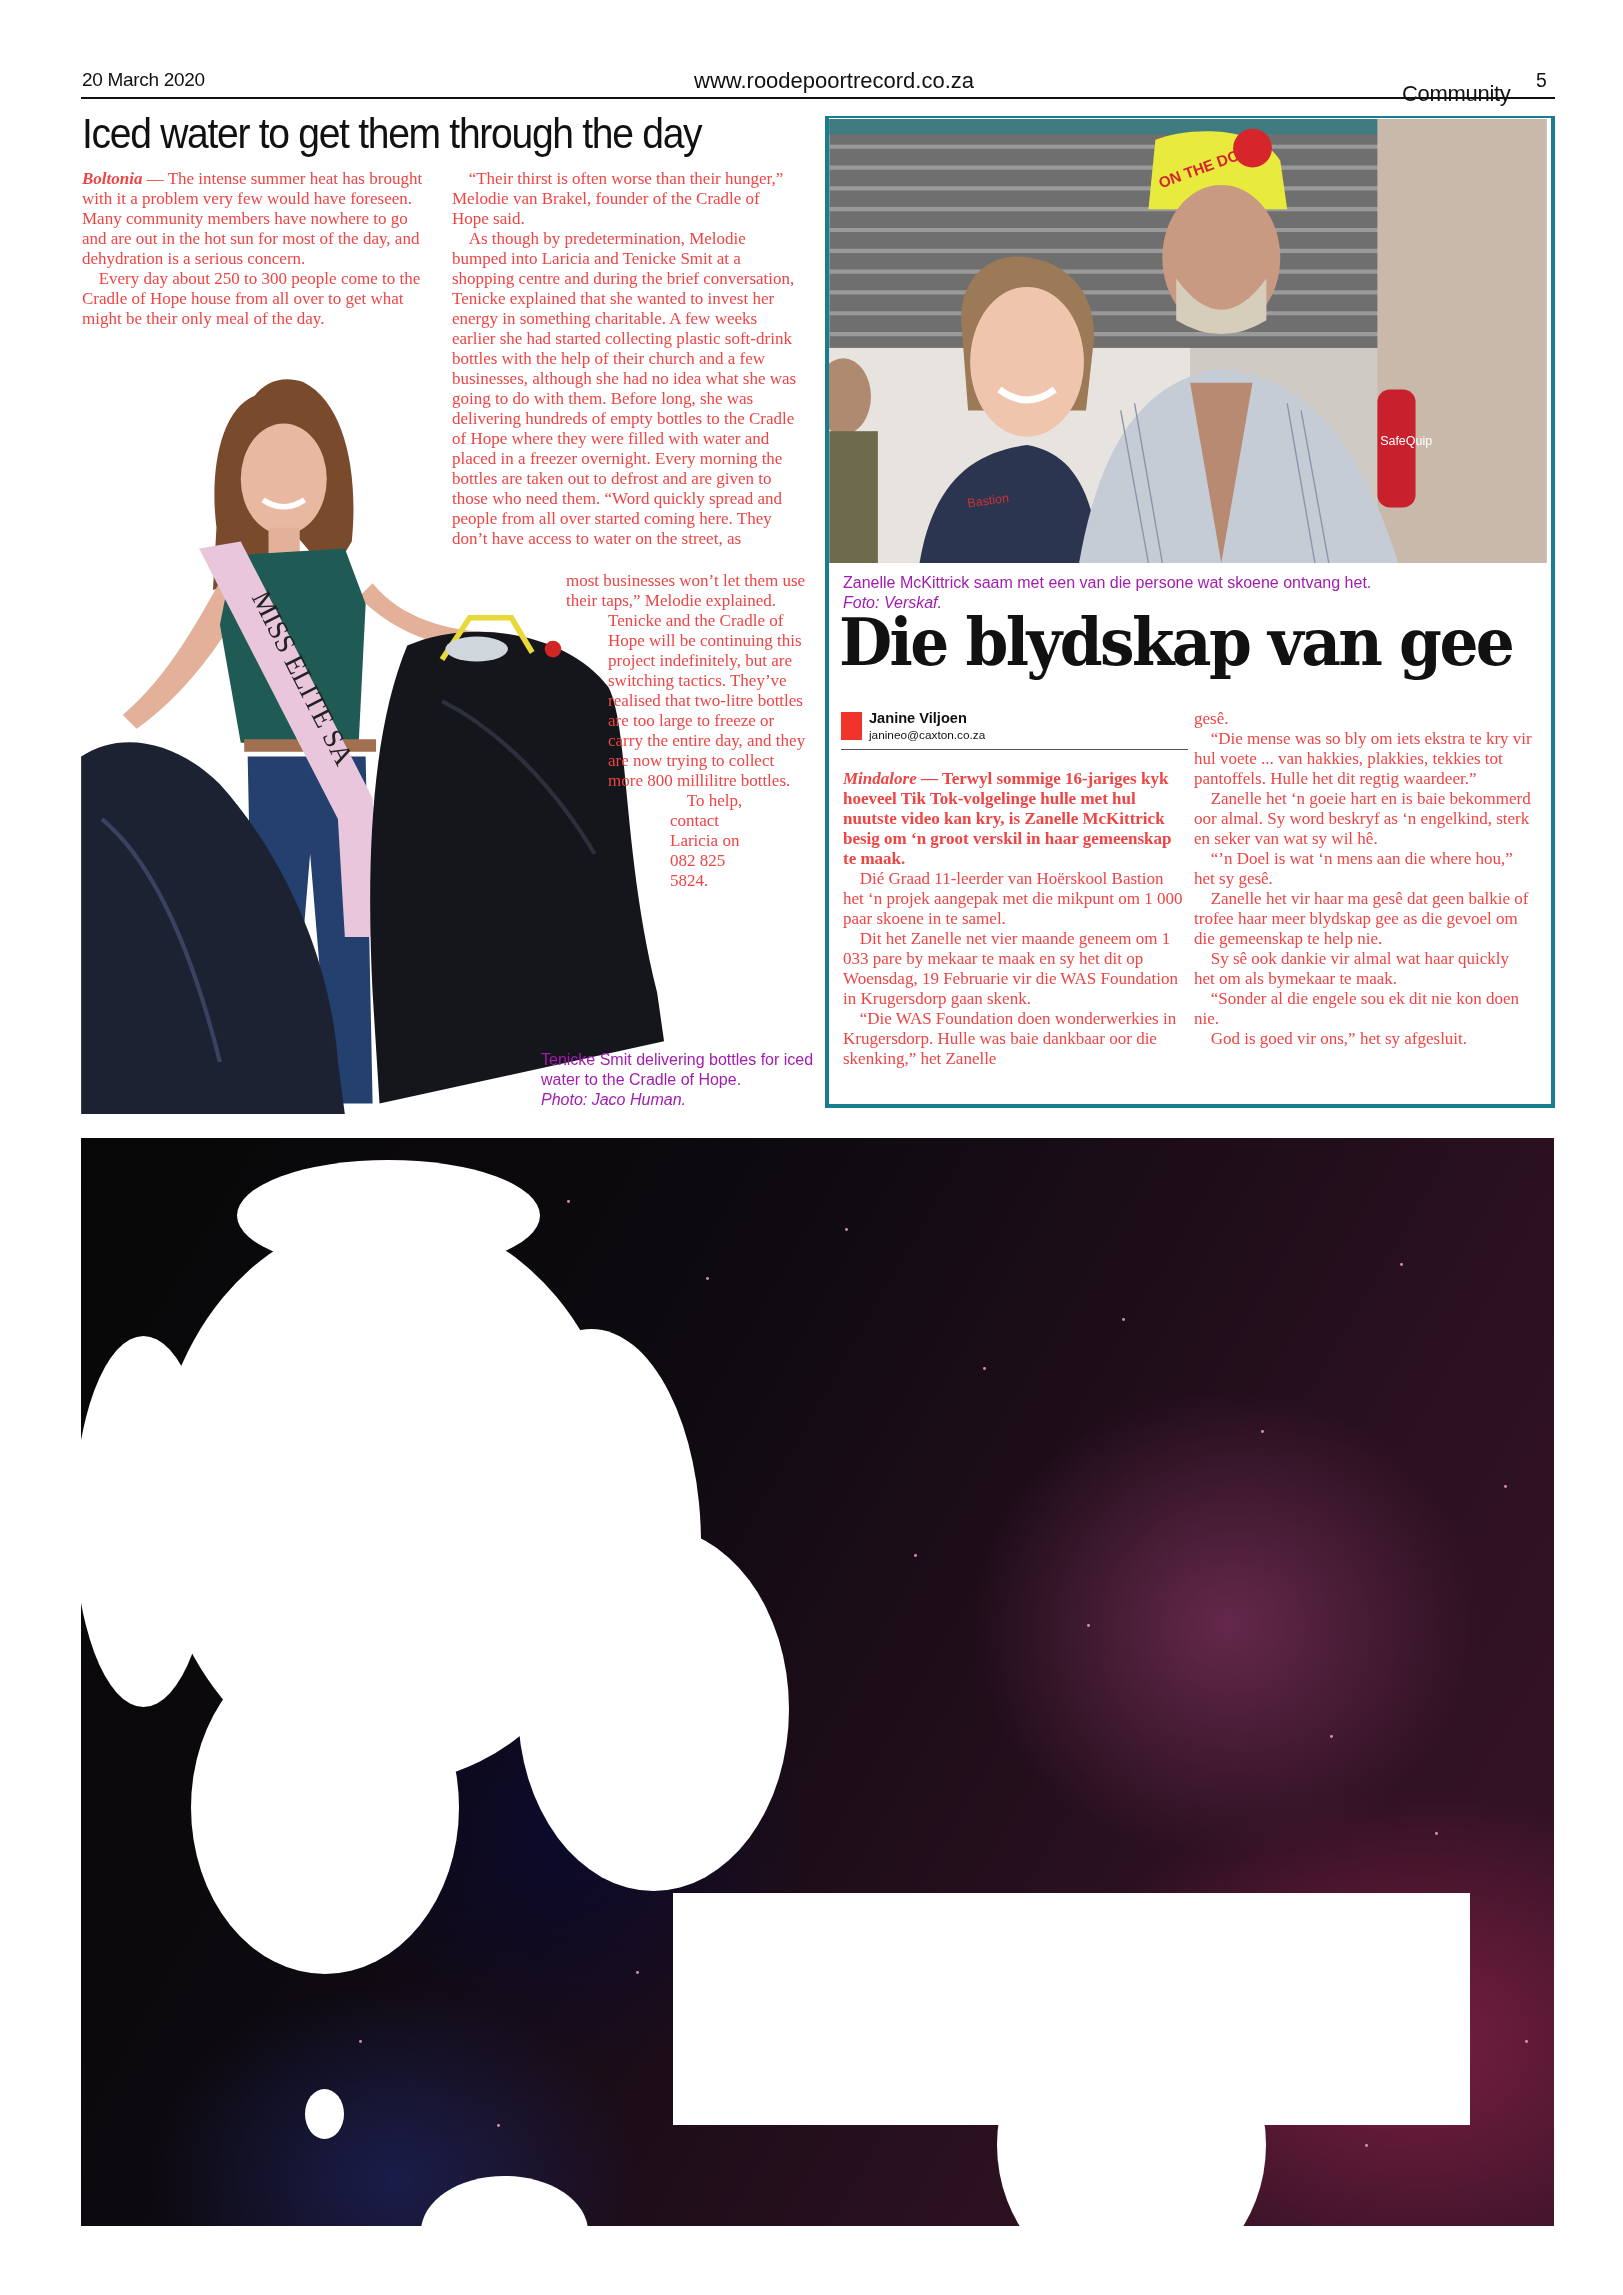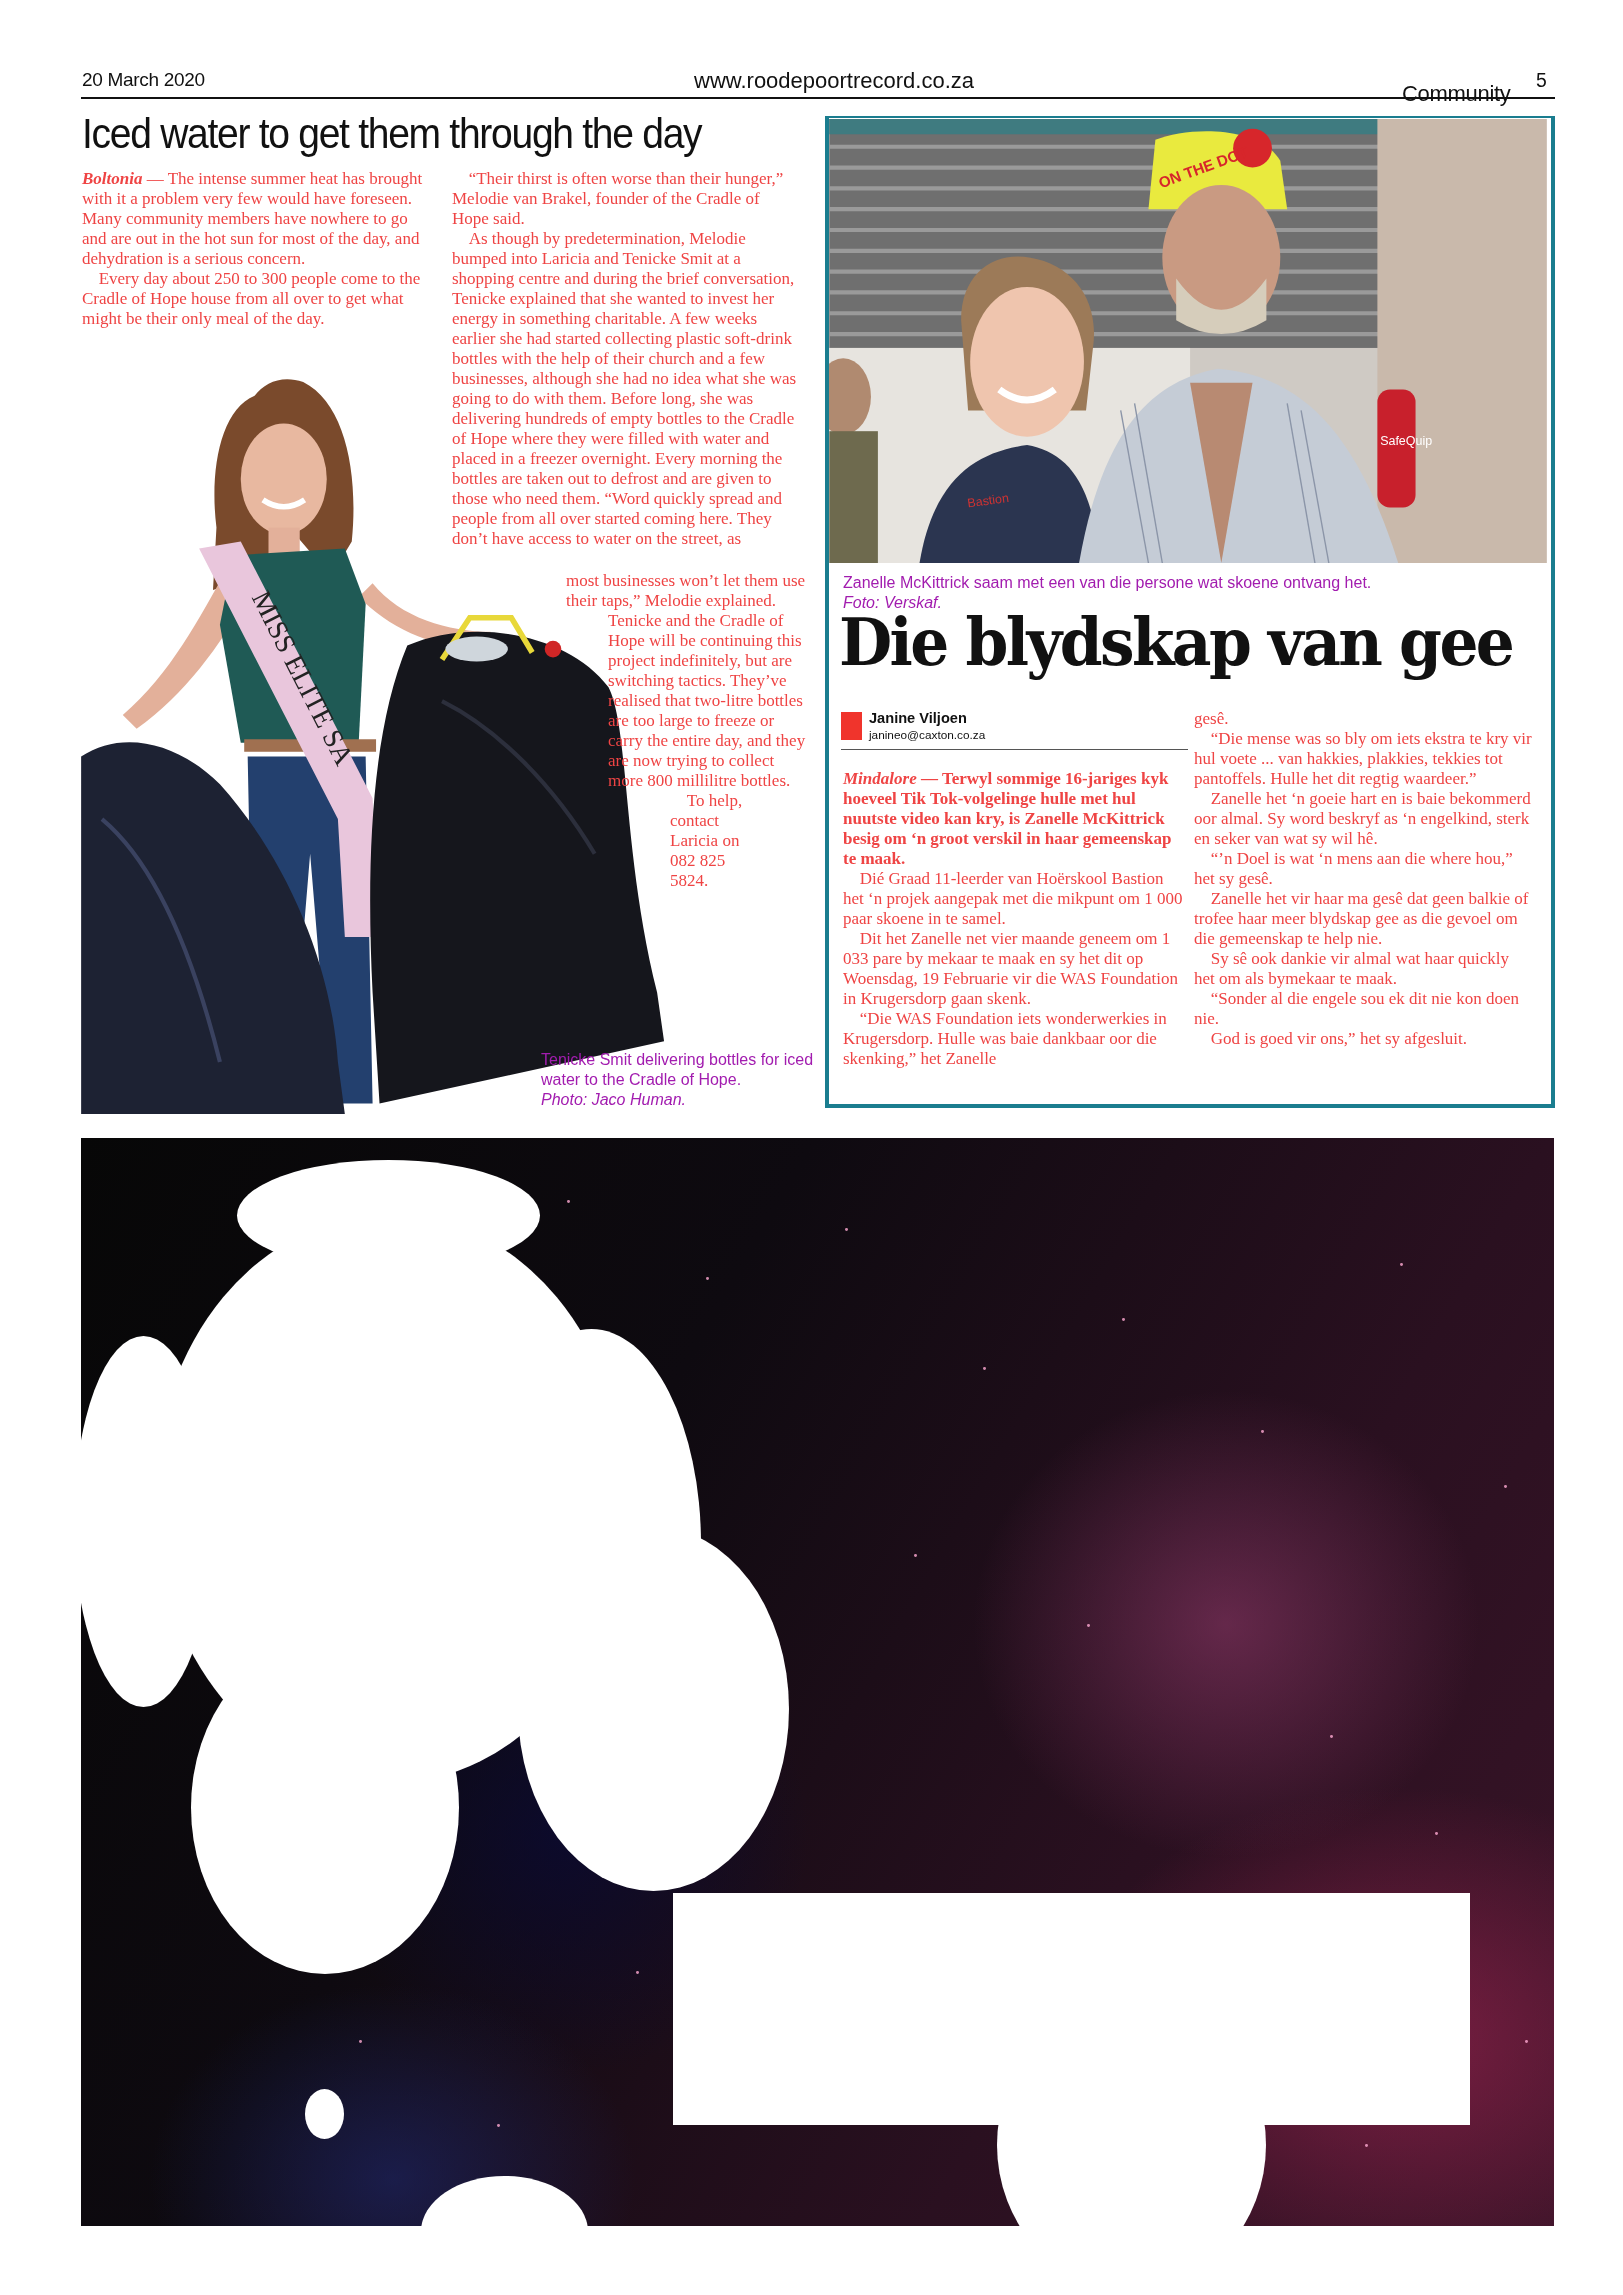--- a/index.html
+++ b/index.html
@@ -189,21 +189,21 @@
 <div class="abs byline">
   <div class="byline-mark"></div>
   <div class="byline-name">Janine Viljoen</div>
   <div class="byline-email">janineo@caxton.co.za</div>
 </div>
 
 <div class="abs body-serif col3">
   <p class="first lead"><i>Mindalore</i><span> — Terwyl sommige 16-jariges kyk hoeveel Tik Tok-volgelinge hulle met hul nuutste video kan kry, is Zanelle McKittrick besig om ‘n groot verskil in haar gemeenskap te maak.</span></p>
   <p>Dié Graad 11-leerder van Hoërskool Bastion het ‘n projek aangepak met die mikpunt om 1 000 paar skoene in te samel.</p>
   <p>Dit het Zanelle net vier maande geneem om 1 033 pare by mekaar te maak en sy het dit op Woensdag, 19 Februarie vir die WAS Foundation in Krugersdorp gaan skenk.</p>
-  <p>“Die WAS Foundation iets wonderwerkies in Krugersdorp. Hulle was baie dankbaar oor die skenking,” het Zanelle</p>
+  <p>“Die WAS Foundation doen wonderwerkies in Krugersdorp. Hulle was baie dankbaar oor die skenking,” het Zanelle</p>
 </div>
 
 <div class="abs body-serif col4">
   <p class="first">gesê.</p>
   <p>“Die mense was so bly om iets ekstra te kry vir hul voete ... van hakkies, plakkies, tekkies tot pantoffels. Hulle het dit regtig waardeer.”</p>
   <p>Zanelle het ‘n goeie hart en is baie bekommerd oor almal. Sy word beskryf as ‘n engelkind, sterk en seker van wat sy wil hê.</p>
   <p>“’n Doel is wat ‘n mens aan die where hou,” het sy gesê.</p>
   <p>Zanelle het vir haar ma gesê dat geen balkie of trofee haar meer blydskap gee as die gevoel om die gemeenskap te help nie.</p>
   <p>Sy sê ook dankie vir almal wat haar quickly het om als bymekaar te maak.</p>
   <p>“Sonder al die engele sou ek dit nie kon doen nie.</p>

